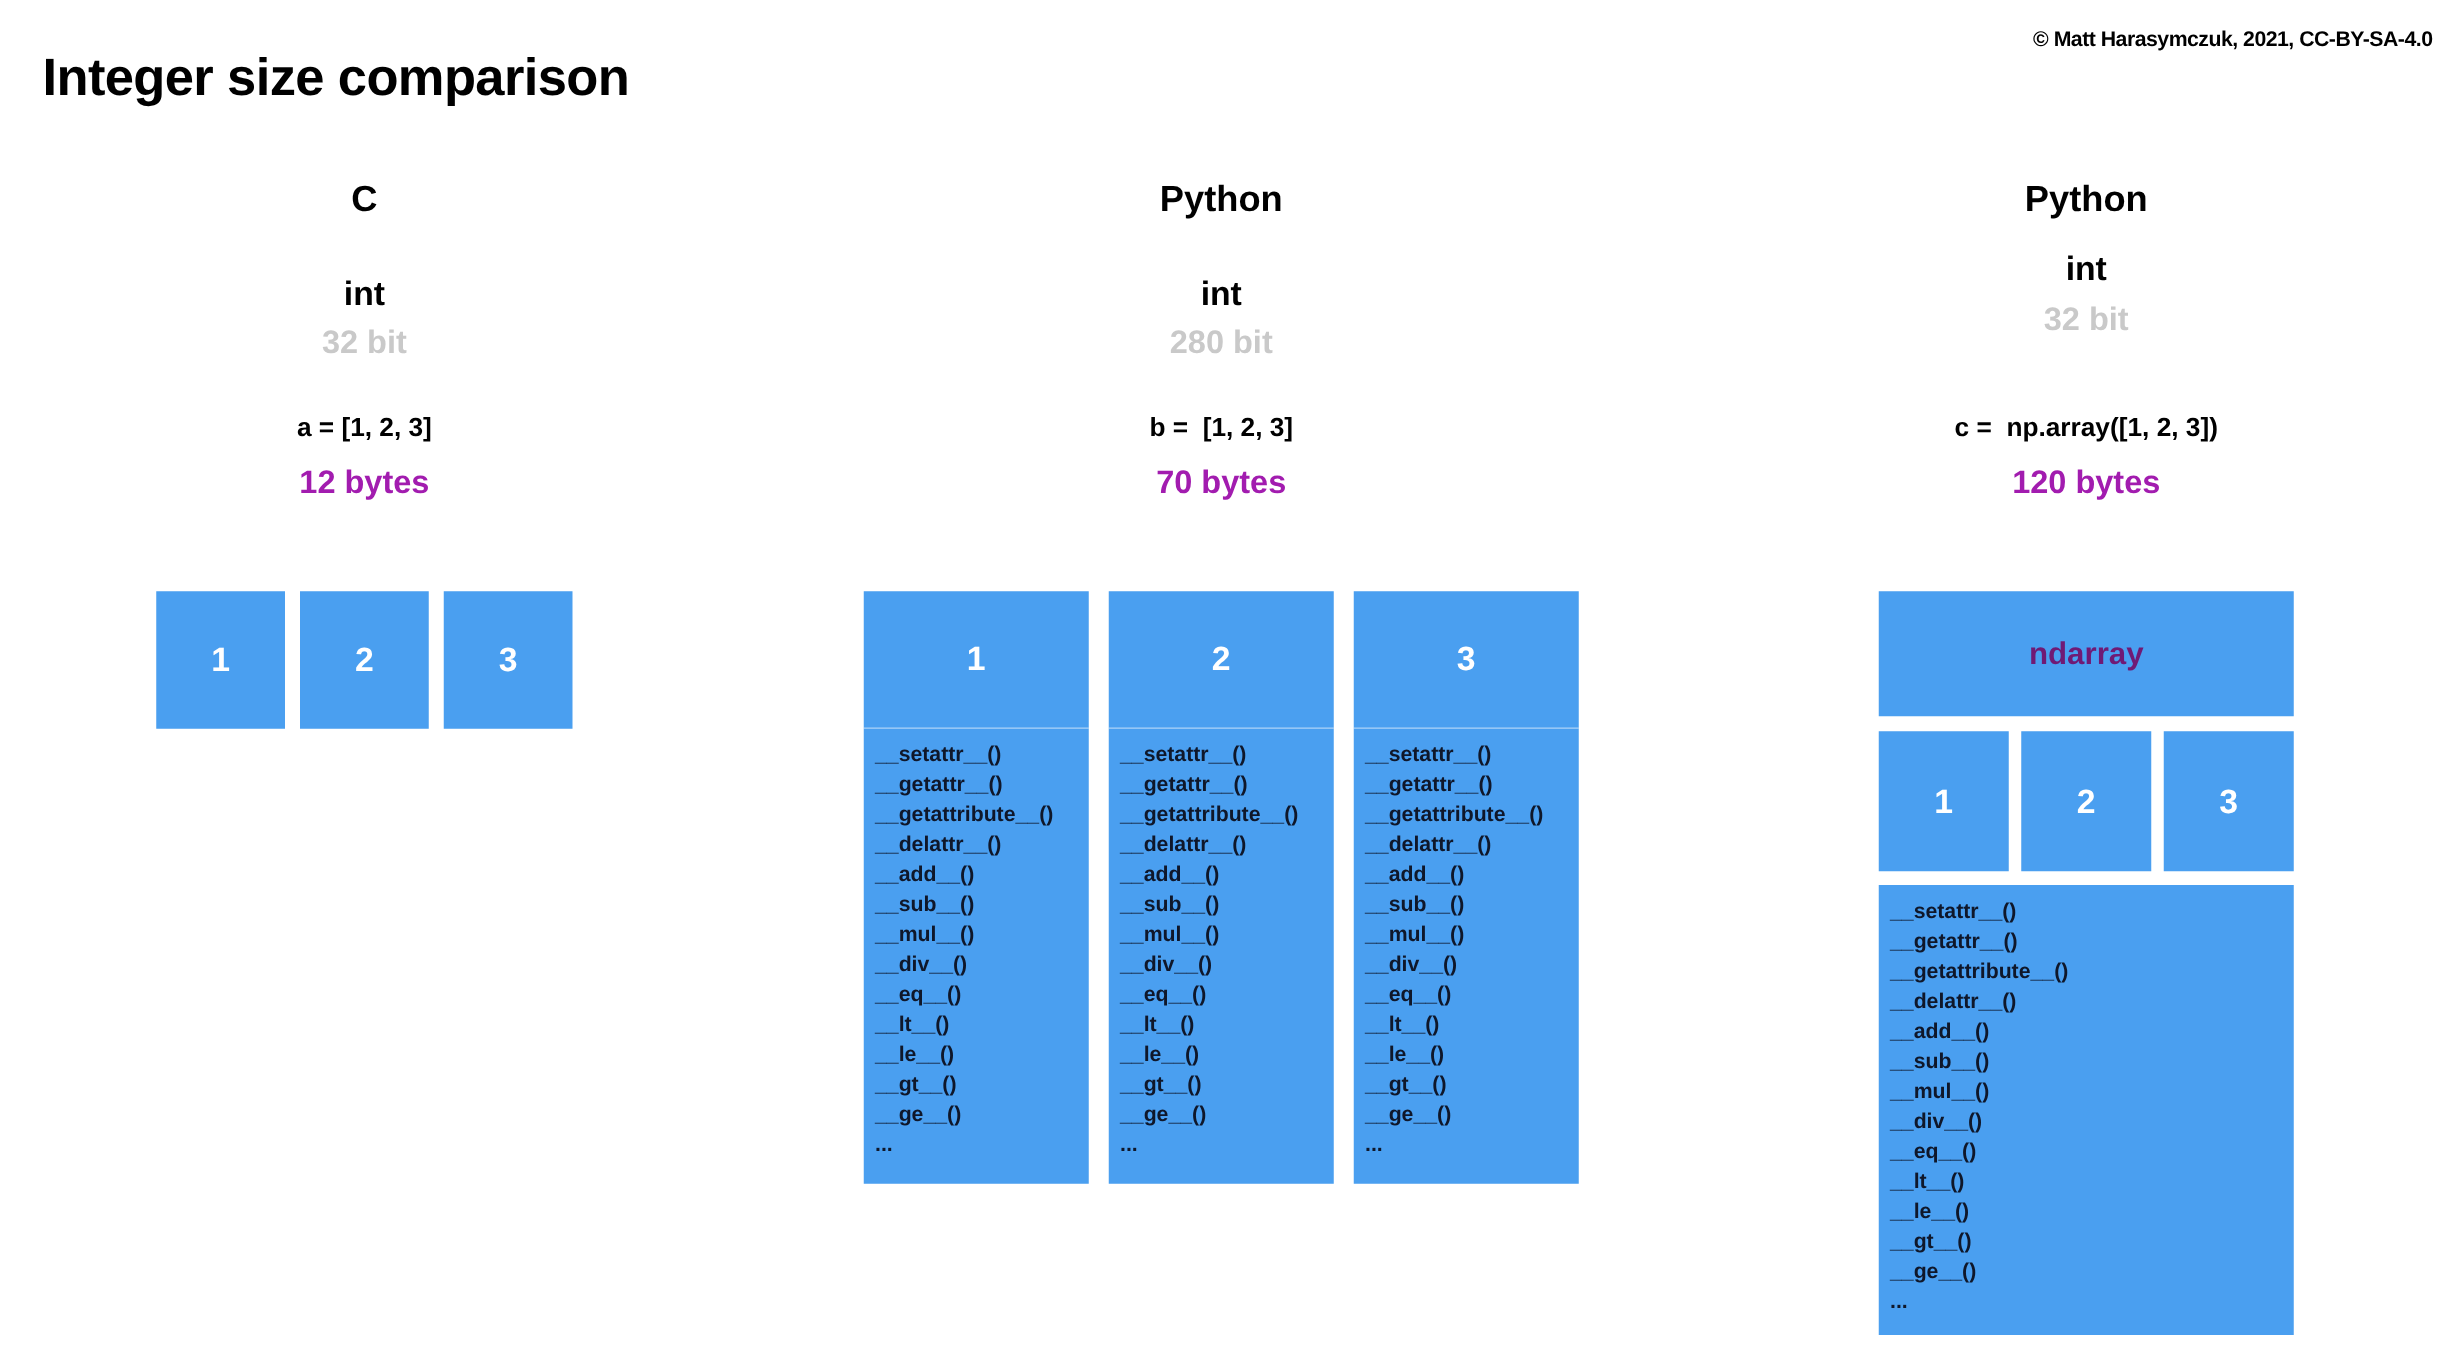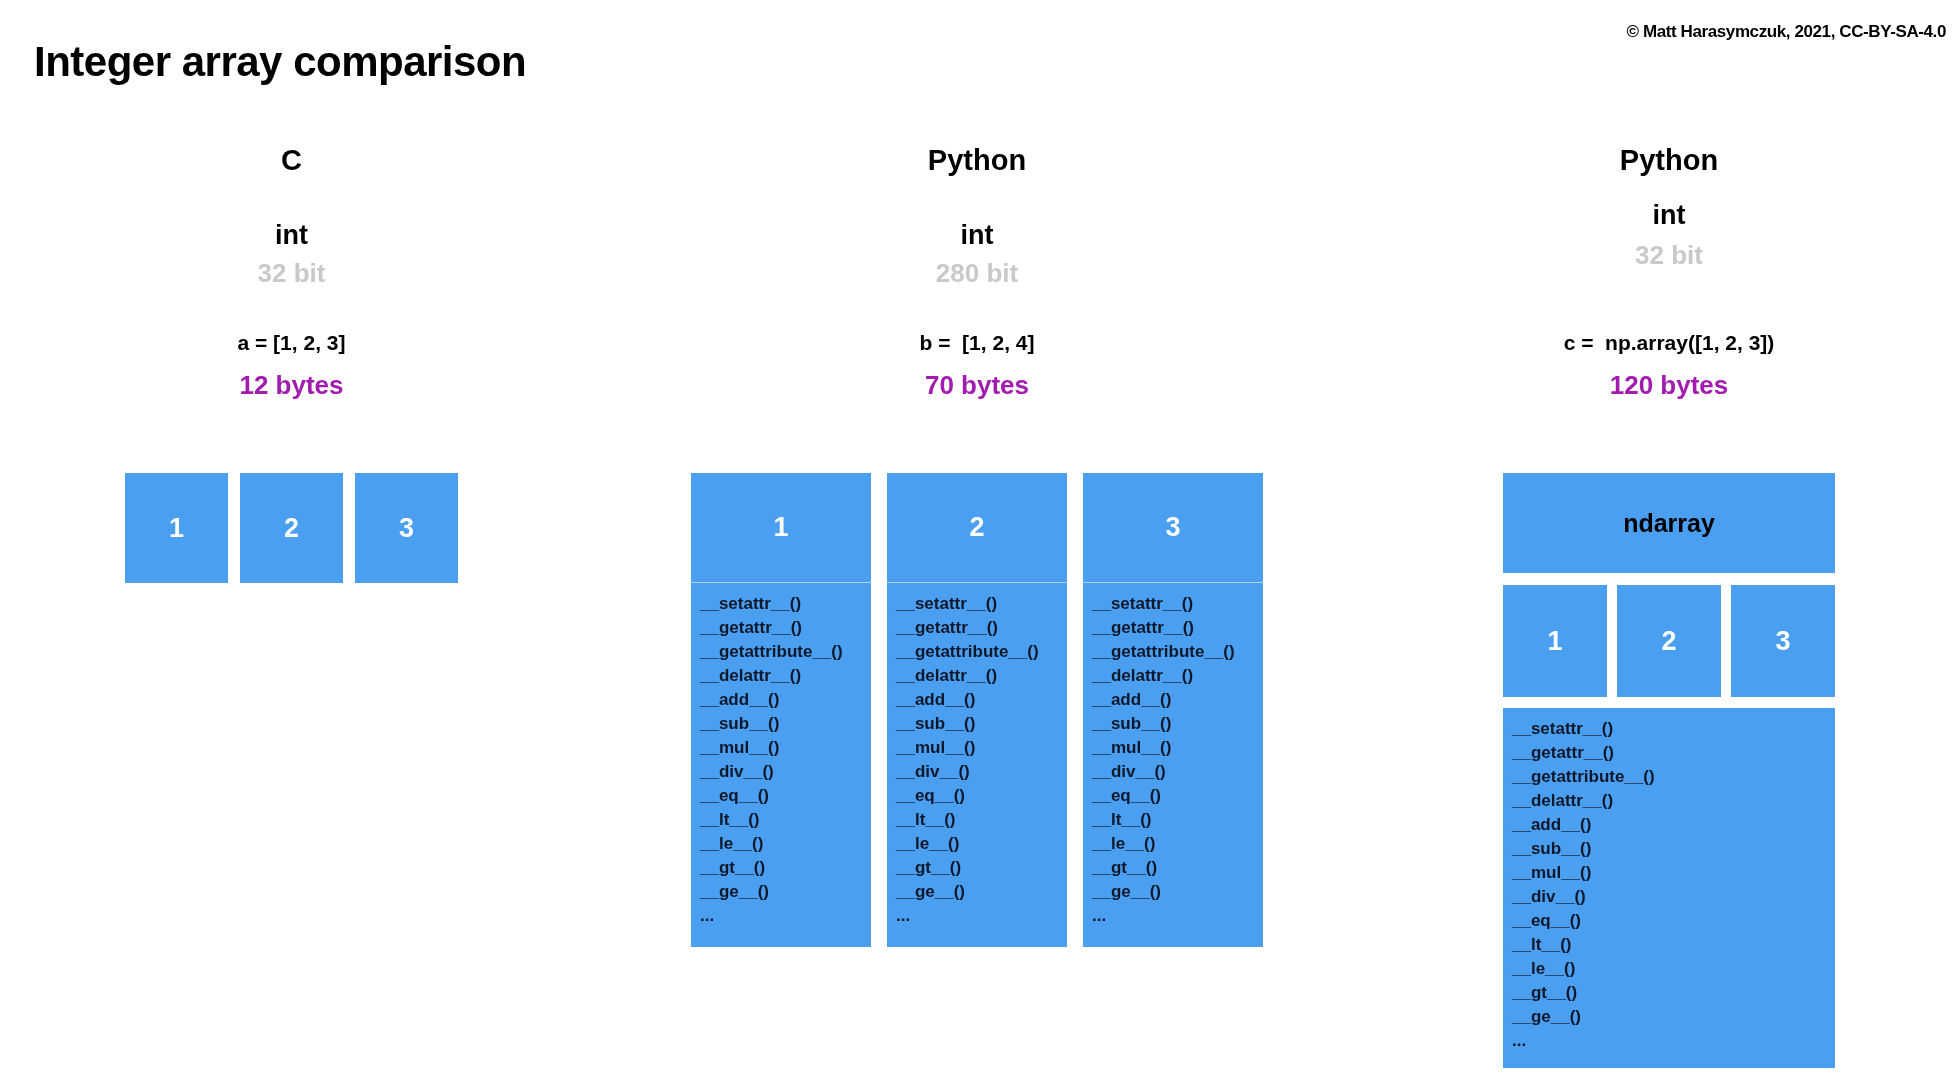--- a/index.html
+++ b/index.html
@@ -91,21 +91,21 @@
   }
   .method-line { white-space: nowrap; }
 
   .ndarray-box {
     position: absolute;
     top: 473px;
     left: 0;
     width: 332px;
     height: 100px;
     background: #4a9ff0;
-    color: #000000;
+    color: #701a75;
     display: flex;
     align-items: center;
     justify-content: center;
     font-size: 25px;
   }
   #col-numpy .cells-row { top: 585px; gap: 10px; }
   #col-numpy .cell { width: 104px; height: 112px; }
   .np-methods-box {
     position: absolute;
     top: 708px;
@@ -113,41 +113,41 @@
     width: 332px;
     height: 360px;
     background: #4a9ff0;
   }
 </style>
 </head>
 <body>
 
 <div id="canvas">
 
-  <div class="page-title">Integer array comparison</div>
+  <div class="page-title">Integer size comparison</div>
   <div class="copyright">© Matt Harasymczuk, 2021, CC-BY-SA-4.0</div>
 
   <div class="col" id="col-c">
     <div class="col-header">C</div>
     <div class="type-name">int</div>
     <div class="type-size">32 bit</div>
     <div class="assignment">a = [1, 2, 3]</div>
     <div class="memory">12 bytes</div>
     <div class="cells-row">
       <div class="cell">1</div>
       <div class="cell">2</div>
       <div class="cell">3</div>
     </div>
   </div>
 
   <div class="col" id="col-python">
     <div class="col-header">Python</div>
     <div class="type-name">int</div>
     <div class="type-size">280 bit</div>
-    <div class="assignment">b =  [1, 2, 4]</div>
+    <div class="assignment">b =  [1, 2, 3]</div>
     <div class="memory">70 bytes</div>
     <div class="cells-row">
       <div class="py-box">
         <div class="py-box-head">1</div>
         <div class="methods-list">
             <div class="method-line">__setattr__()</div>
             <div class="method-line">__getattr__()</div>
             <div class="method-line">__getattribute__()</div>
             <div class="method-line">__delattr__()</div>
             <div class="method-line">__add__()</div>

